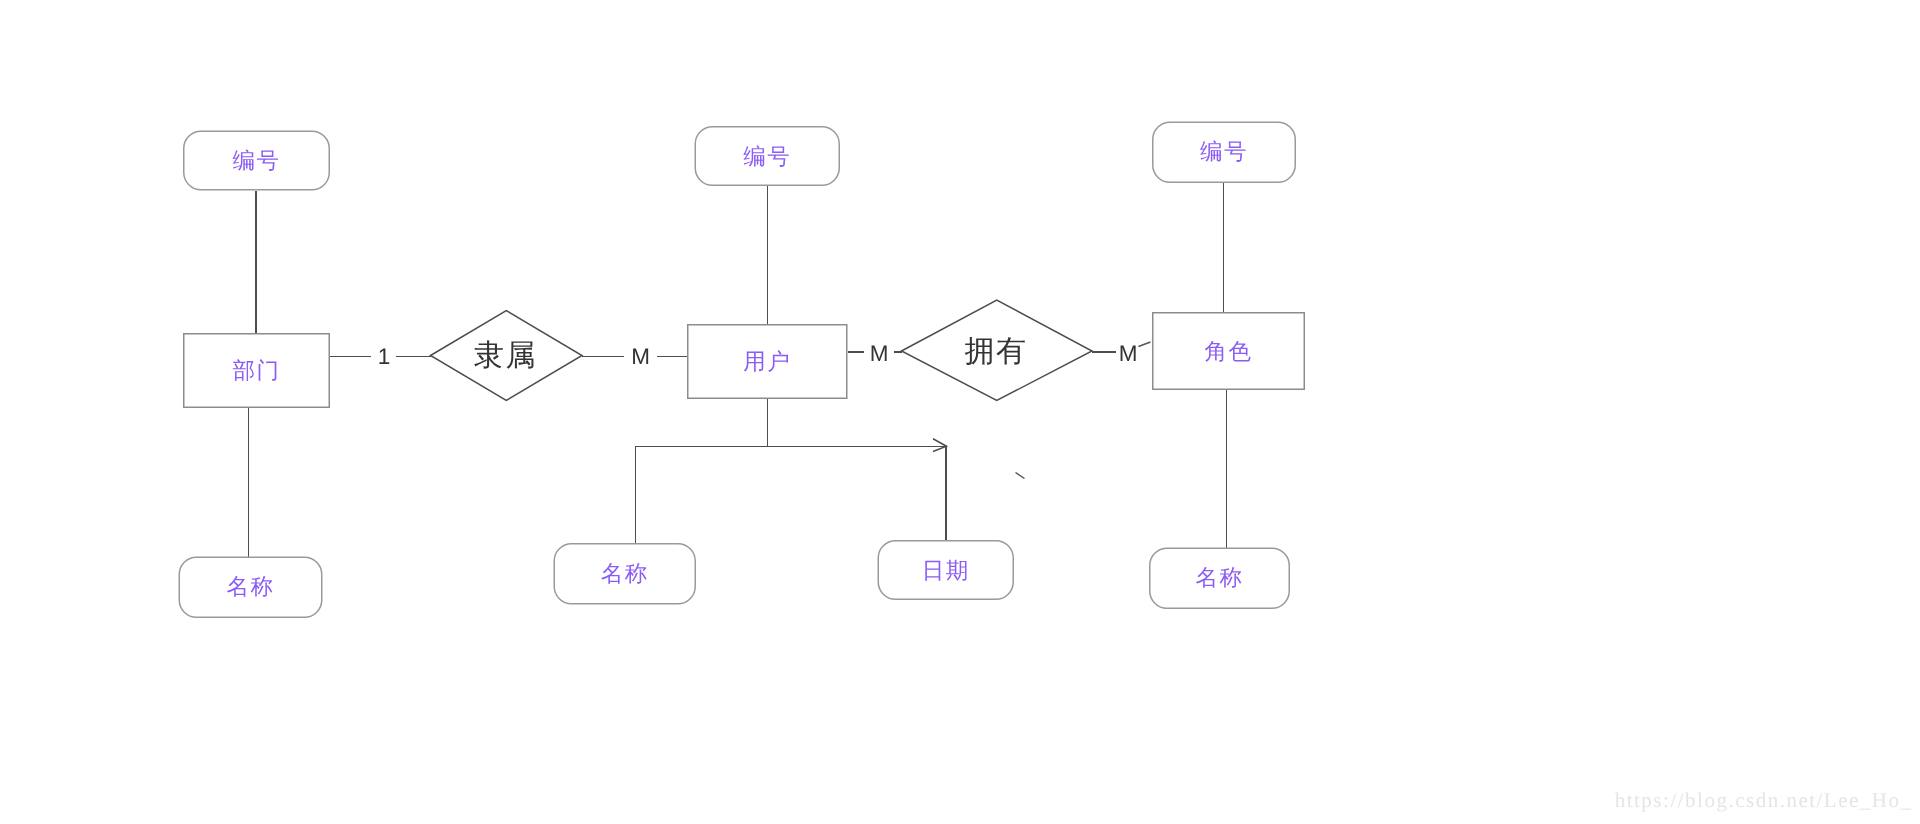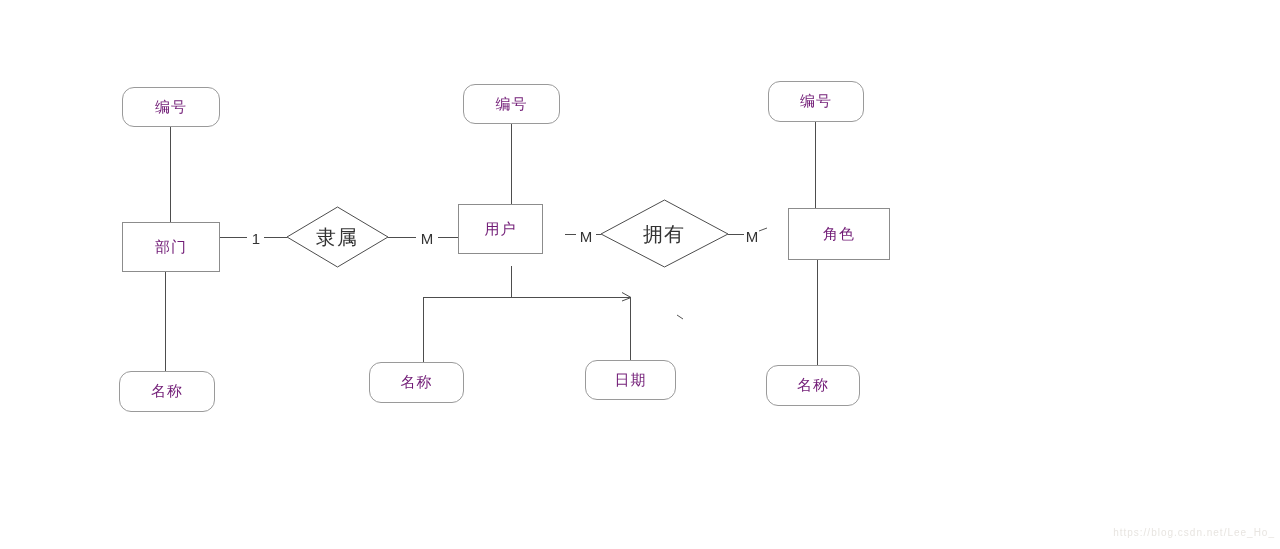--- a/index.html
+++ b/index.html
@@ -3,37 +3,37 @@
 <meta charset="utf-8">
 <style>
   html,body { margin:0; padding:0; background:#ffffff; }
   .canvas {
     position:relative; width:1280px; height:549px; background:#ffffff;
     font-family:"Liberation Sans","DejaVu Sans",sans-serif; overflow:hidden;
   }
   .conn-layer { position:absolute; left:0; top:0; width:1280px; height:549px; }
   .node {
     position:absolute; display:flex; align-items:center; justify-content:center;
-    background:#ffffff; color:#701a75; font-size:15px; box-sizing:border-box;
+    background:#ffffff; color:#8b5cf6; font-size:15px; box-sizing:border-box;
     letter-spacing:1px;
   }
   .entity { border:1px solid #8c8c8c; }
   .attr   { border:1px solid #9a9a9a; border-radius:12px; }
   .rel-label {
     position:absolute; transform:translate(-50%,-50%);
     color:#333333; font-size:20px; letter-spacing:1px; background:transparent;
   }
   .card-label {
     position:absolute; transform:translate(-50%,-50%);
     color:#333333; font-size:15px;
   }
   .watermark {
     position:absolute; top:527px; right:5px;
-    font-family:Liberation Sans, sans-serif;
-    font-size:10px; letter-spacing:1px; color:#e8e5e1; white-space:nowrap;
+    font-family:Liberation Serif, serif;
+    font-size:14px; letter-spacing:1px; color:#e8e5e1; white-space:nowrap;
   }
 </style>
 </head>
 <body>
 
 <div class="canvas">
 
   <svg class="conn-layer" width="1280" height="549" viewBox="0 0 1280 549" fill="none" stroke="#4d4d4d" stroke-width="1" shape-rendering="crispEdges">
 
     <line x1="170.5" y1="127" x2="170.5" y2="222"></line>
@@ -67,22 +67,22 @@
 
   <div class="node attr" style="left:122px; top:87px;  width:98px; height:40px;">编号</div>
   <div class="node attr" style="left:119px; top:371px; width:96px; height:41px;">名称</div>
   <div class="node attr" style="left:463px; top:84px;  width:97px; height:40px;">编号</div>
   <div class="node attr" style="left:369px; top:362px; width:95px; height:41px;">名称</div>
   <div class="node attr" style="left:585px; top:360px; width:91px; height:40px;">日期</div>
   <div class="node attr" style="left:768px; top:81px;  width:96px; height:41px;">编号</div>
   <div class="node attr" style="left:766px; top:365px; width:94px; height:41px;">名称</div>
 
   <div class="node entity" style="left:122px; top:222px; width:98px;  height:50px;text-align:center;">部门</div>
-  <div class="node entity" style="left:458px; top:204px; width:85px; height:50px;">用户</div>
-  <div class="node entity" style="left:768px; top:208px; width:102px; height:52px;margin-left:20px;">角色</div>
+  <div class="node entity" style="left:458px; top:216px; width:107px; height:50px;">用户</div>
+  <div class="node entity" style="left:768px; top:208px; width:102px; height:52px;">角色</div>
 
   <span class="rel-label" style="left:337px; top:237px;">隶属</span>
   <span class="rel-label" style="left:664px; top:234px;">拥有</span>
 
   <span class="card-label" style="left:256px; top:238px;">1</span>
   <span class="card-label" style="left:427px; top:238px;">M</span>
   <span class="card-label" style="left:586px; top:236px;">M</span>
   <span class="card-label" style="left:752px; top:236px;">M</span>
 
   <div class="watermark">https://blog.csdn.net/Lee_Ho_</div>

